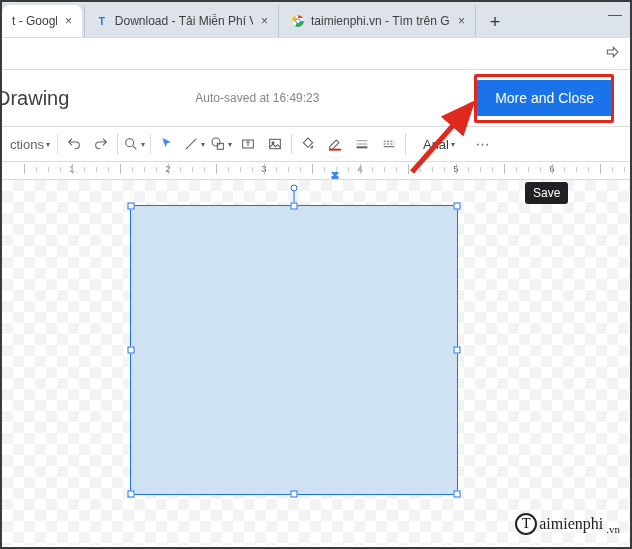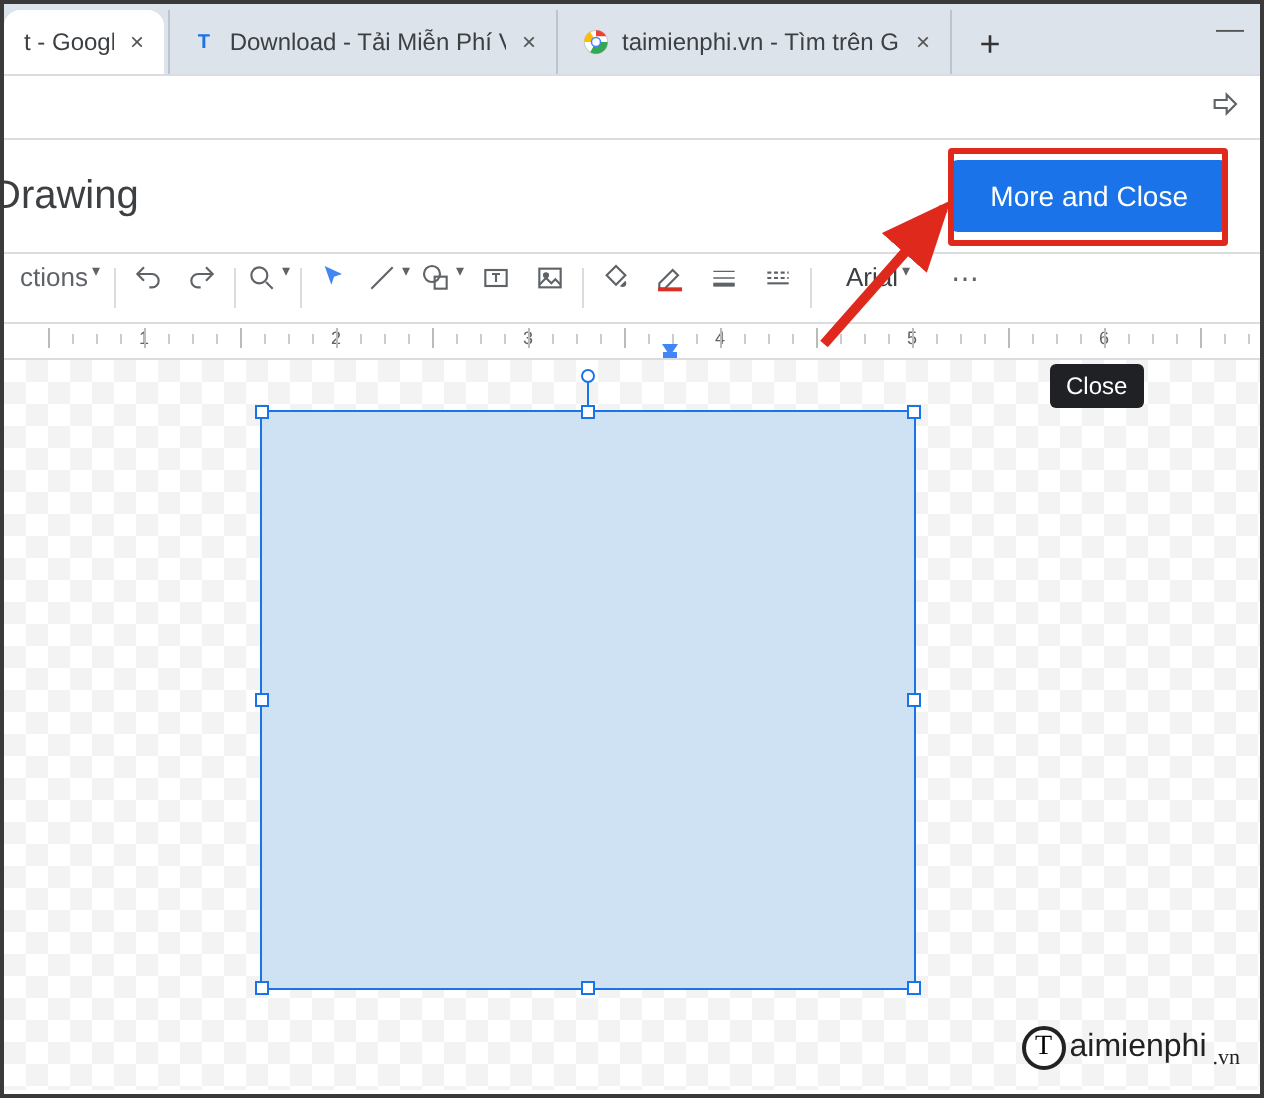--- a/index.html
+++ b/index.html
@@ -23,21 +23,21 @@
 
   
   .dialoghead { height: 56px; display: flex; align-items: center; padding-right: 16px; position:relative; }
   .dtitle { font-size: 20px; color: #3c4043; font-family: 'Google Sans', Arial, sans-serif; position:relative; left:-6px;}
   .autosave { color: #80868b; font-size: 12px; margin-left: 120px; }
   .savebtn { margin-left: auto; background: #1a73e8; color: #fff; border: none; border-radius: 4px; height: 36px; padding: 0 20px; font-size: 14px; font-weight: 500; cursor: pointer; }
   .redbox { position: absolute; border: 3px solid #e0291d; border-radius: 2px; pointer-events: none; }
 
   
   .toolbar { height: 36px; border-top: 1px solid #dadce0; border-bottom: 1px solid #dadce0; display: flex; align-items: center; padding: 0 4px; gap: 1px; color: #5f6368; }
-  .tbtn { min-width: 26px; height: 26px; display: flex; align-items: flex-start; justify-content: center; font-size: 14px; cursor: pointer; border-radius: 2px; }
+  .tbtn { min-width: 26px; height: 26px; display: flex; align-items: center; justify-content: center; font-size: 14px; cursor: pointer; border-radius: 2px; }
   .sep { width: 1px; height: 20px; background: #dadce0; margin: 0 2px; }
   .dd::after { content: "▾"; font-size: 8px; margin-left: 2px; color: #5f6368; }
   .fontbox { font-size: 13px; color: #3c4043; padding: 0 8px; min-width: 60px; }
 
   
   .ruler { height: 18px; background: #fff; border-bottom: 1px solid #dadce0; position: relative; font-size: 9px; color: #5f6368; overflow: hidden; }
   .ruler .tick { position: absolute; top: 2px; }
   .ruler .major { border-left: 1px solid #bbb; height: 10px; }
   .ruler .minor { border-left: 1px solid #ccc; height: 5px; top: 5px; }
   .ruler .num { position: absolute; top: 2px; transform: translateX(-50%); }
@@ -63,21 +63,21 @@
 
   
   .tooltip { position: absolute; background: #202124; color: #fff; font-size: 12px; padding: 4px 8px; border-radius: 3px; }
 
   
   .arrow { position: absolute; pointer-events: none; }
 
   
   .watermark { position: absolute; right: 10px; bottom: 10px; display:flex; align-items:center; gap:2px;}
   .wm-icon { width: 22px; height: 22px; border: 2px solid #222; border-radius: 50%; display:flex; align-items:center; justify-content:center; font-family: Georgia, serif; font-size: 14px; background:#fff;}
-  .wm-text { font-family: Liberation Sans, sans-serif; font-size: 16px; color: #222; }
+  .wm-text { font-family: Liberation Serif, serif; font-size: 16px; color: #222; }
   .wm-sub  { font-family: Georgia, serif; font-size: 11px; color: #222; align-self:flex-end; margin-left:1px;}
 
   
   svg.ic { width: 16px; height: 16px; fill: none; stroke: #5f6368; stroke-width: 1.6; }
 </style>
 </head>
 <body>
 
 <div class="tabstrip">
   <div class="tab t1 active">
@@ -110,20 +110,21 @@
 <div class="urlbar">
   <span class="share">
     <svg class="ic" viewBox="0 0 24 24">
         <path d="M14 9V5l7 7-7 7v-4H5V9z"></path>
       </svg>
   </span>
 </div>
 
 <div class="dialoghead">
   <span class="dtitle">Drawing</span>
+  <span class="autosave">Auto-saved at 16:49:23</span>
   <button class="savebtn">More and Close</button>
   <div class="redbox" style="left:472px;top:4px;width:140px;height:49px;"></div>
 </div>
 
 <div class="toolbar">
   <div class="tbtn dd" style="font-size:13px;padding:0 4px;">
       <span>ctions</span>
     </div>
   <div class="sep"></div>
   <div class="tbtn">
@@ -285,21 +286,21 @@
     <div class="handle" style="left:100%;top:100%"></div>
   </div>
 
   <div class="watermark">
     <div class="wm-icon">T</div>
     <div class="wm-text">aimienphi</div>
     <div class="wm-sub">.vn</div>
   </div>
 </div>
 
-<div class="tooltip" style="left:523px; top:180px;">Close</div>
+<div class="tooltip" style="left:523px; top:180px;">Save</div>
 
 <svg class="arrow" style="left:400px;top:90px;" width="90" height="90">
   <defs>
       <marker id="ah" markerWidth="8" markerHeight="8" refX="6" refY="3" orient="auto">
         <path d="M0 0L7 3L0 6z" fill="#e0291d"></path>
       </marker>
     </defs>
   <path d="M10 80 L70 12" stroke="#e0291d" stroke-width="5" fill="none" marker-end="url(#ah)"></path>
 </svg>
 

